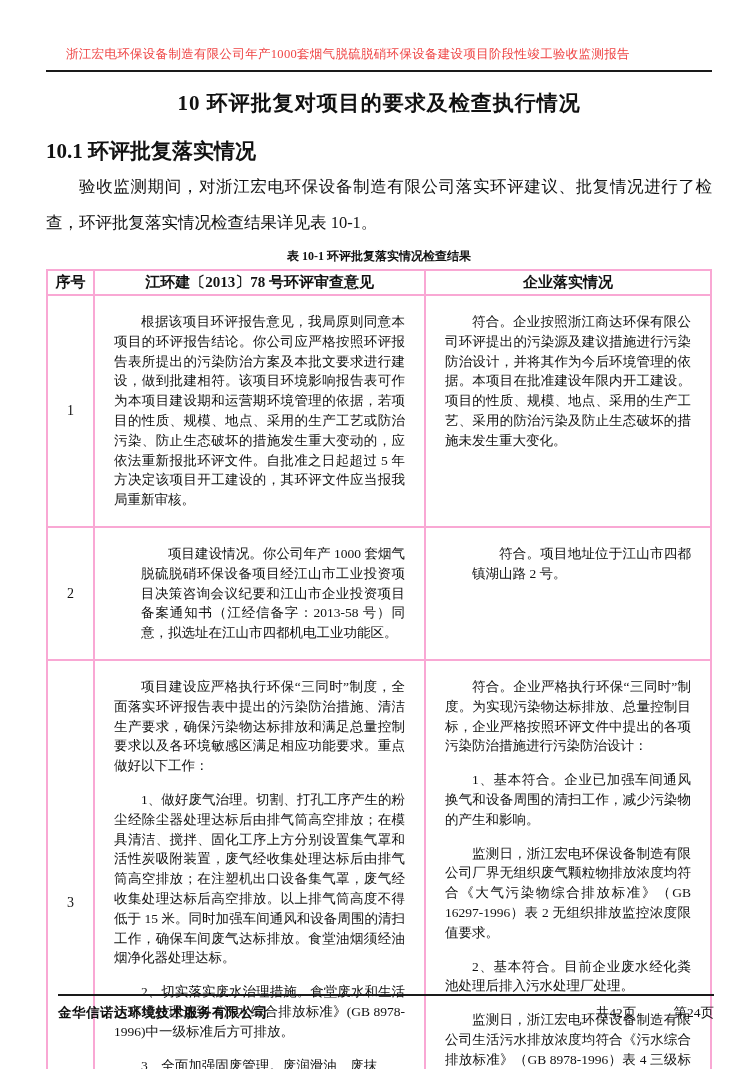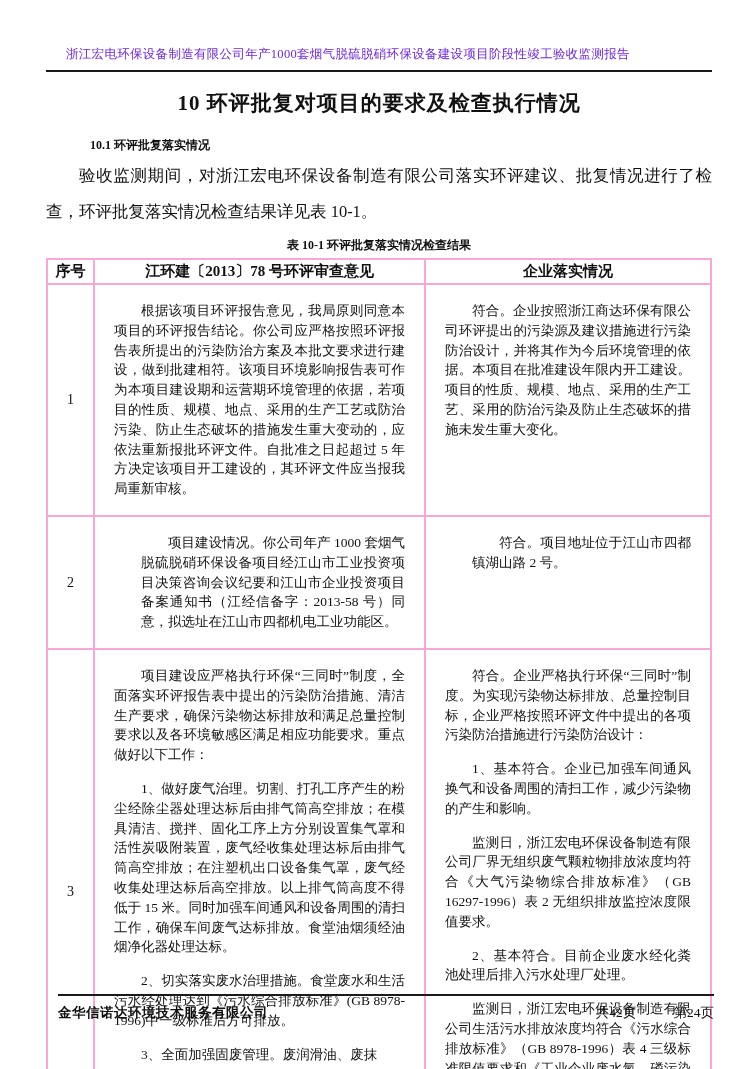--- a/index.html
+++ b/index.html
@@ -16,34 +16,33 @@
   }
   .content {
     padding: 46px 44px 0 46px;
   }
   .doc-header {
     font-size: 12.5px;
     letter-spacing: 0.3px;
     padding: 0 0 7px 20px;
     border-bottom: 2px solid #1a1a1a;
     white-space: nowrap;
-    color: #6d28d9;
+    color: #ef4444;
   }
   .chapter-title {
     margin-top: 17px;
     text-align: center;
     font-size: 21px;
     font-weight: bold;
     letter-spacing: 1px;
   }
   .section-title {
     margin-top: 20px;
-    font-size: 12px;
+    font-size: 21px;
     font-weight: bold;
-    margin-left: 44px;
   }
   .intro {
     margin-top: 4px;
     font-size: 16.5px;
     line-height: 36px;
     text-indent: 2em;
     text-align: justify;
   }
   .table-caption {
     margin-top: 7px;

